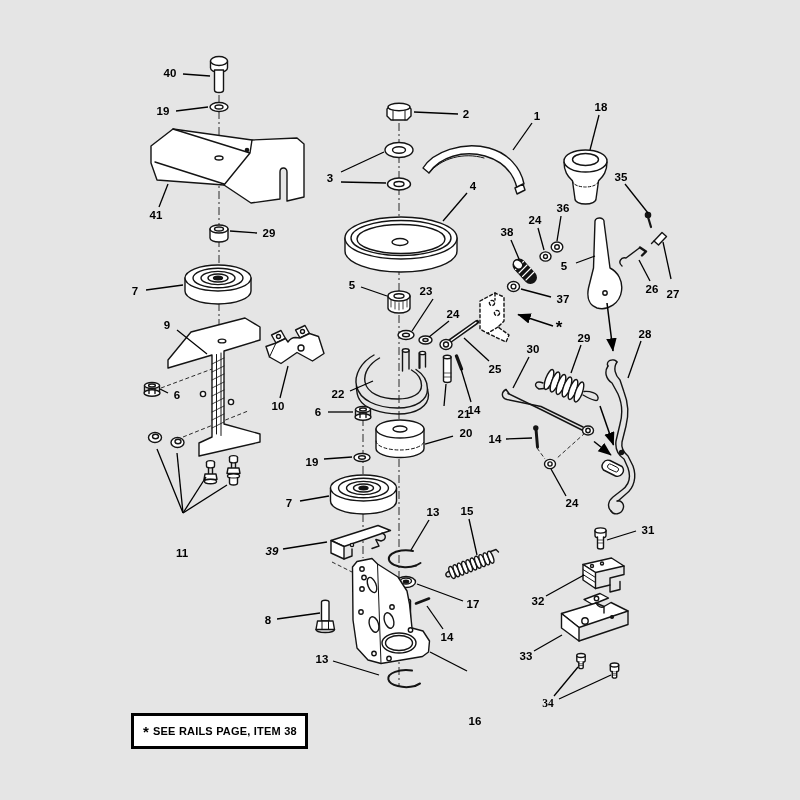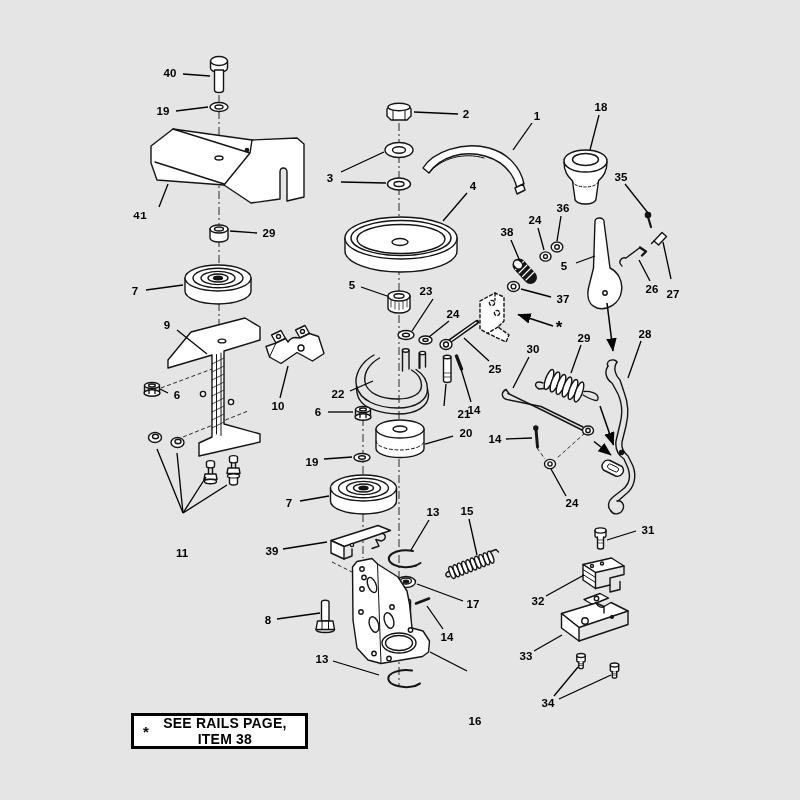--- a/index.html
+++ b/index.html
@@ -11,21 +11,21 @@
   .cl{fill:none;stroke:#2b2b2b;stroke-width:1;stroke-dasharray:8 3 2 3}
   .dash{fill:none;stroke:#2b2b2b;stroke-width:1;stroke-dasharray:4 2.5}
   #leader-layer line{stroke:#000;stroke-width:1.3}
   .arrows line{stroke:#000;stroke-width:1.5}
   .callouts{position:absolute;left:0;top:0;width:800px;height:800px;pointer-events:none}
   .callout{position:absolute;transform:translate(-50%,-50%);font-weight:700;font-size:11.5px;color:#000;white-space:nowrap}
   .callout.star{font-size:17px}
   .note-box{position:absolute;left:131px;top:713px;width:177px;height:36px;border:3px solid #000;
             background:#fff;display:flex;align-items:center;box-sizing:border-box}
   .note-star{font-weight:700;font-size:15px;margin:1px 0 0 9px}
-  .note-text{flex:1;text-align:center;font-weight:700;font-size:14px;letter-spacing:.2px;margin-right:4px}
+  .note-text{flex:1;text-align:center;font-weight:700;font-size:11px;letter-spacing:.2px;margin-right:4px}
 </style>
 </head>
 <body>
 
 <div class="stage">
 
 <svg class="art" width="800" height="800" viewBox="0 0 800 800">
   <defs>
     <marker id="ah" markerWidth="10" markerHeight="8" refX="8.5" refY="3.5" orient="auto">
       <path d="M0,0 L9,3.5 L0,7 Z" fill="#000"></path>
@@ -486,21 +486,21 @@
         <line x1="333" y1="661" x2="379" y2="675"></line>
         <line x1="467" y1="671" x2="430" y2="652"></line>
         <line x1="554" y1="696" x2="578" y2="667"></line>
         <line x1="559" y1="699" x2="611" y2="675"></line>
       </g>
 </svg>
 
 <div class="callouts" id="callout-layer">
       <div class="callout" style="left: 170px; top: 73px;">40</div>
       <div class="callout" style="left: 163px; top: 111px;">19</div>
-      <div class="callout" style="left: 140px; top: 215px; font-family: Liberation Mono, monospace;">41</div>
+      <div class="callout" style="left: 156px; top: 215px;">41</div>
       <div class="callout" style="left: 269px; top: 233px;">29</div>
       <div class="callout" style="left: 466px; top: 114px;">2</div>
       <div class="callout" style="left: 330px; top: 178px;">3</div>
       <div class="callout" style="left: 473px; top: 186px;">4</div>
       <div class="callout" style="left: 537px; top: 116px;">1</div>
       <div class="callout" style="left: 601px; top: 107px;">18</div>
       <div class="callout" style="left: 621px; top: 177px;">35</div>
       <div class="callout" style="left: 563px; top: 208px;">36</div>
       <div class="callout" style="left: 535px; top: 220px;">24</div>
       <div class="callout" style="left: 507px; top: 232px;">38</div>
@@ -525,29 +525,29 @@
       <div class="callout" style="left: 318px; top: 412px;">6</div>
       <div class="callout" style="left: 466px; top: 433px;">20</div>
       <div class="callout" style="left: 495px; top: 439px;">14</div>
       <div class="callout" style="left: 312px; top: 462px;">19</div>
       <div class="callout" style="left: 572px; top: 503px;">24</div>
       <div class="callout" style="left: 289px; top: 503px;">7</div>
       <div class="callout" style="left: 182px; top: 553px;">11</div>
       <div class="callout" style="left: 433px; top: 512px;">13</div>
       <div class="callout" style="left: 467px; top: 511px;">15</div>
       <div class="callout" style="left: 648px; top: 530px;">31</div>
-      <div class="callout" style="left: 272px; top: 551px;">39</div>
+      <div class="callout" style="left: 272px; top: 551px; font-style: italic;">39</div>
       <div class="callout" style="left: 538px; top: 601px;">32</div>
       <div class="callout" style="left: 473px; top: 604px;">17</div>
       <div class="callout" style="left: 268px; top: 620px;">8</div>
       <div class="callout" style="left: 526px; top: 656px;">33</div>
       <div class="callout" style="left: 447px; top: 637px;">14</div>
       <div class="callout" style="left: 322px; top: 659px;">13</div>
       <div class="callout" style="left: 475px; top: 676px; margin-top: 45px;">16</div>
-      <div class="callout" style="left: 548px; top: 703px;">34</div>
+      <div class="callout" style="left: 548px; top: 703px; font-family: Liberation Serif, serif;">34</div>
       <div class="callout star" style="left: 559px; top: 328px;">*</div>
     </div>
 
 <div class="note-box">
   <span class="note-star">*</span>
   <span class="note-text">SEE RAILS PAGE, ITEM 38</span>
 </div>
 
 </div>
 

